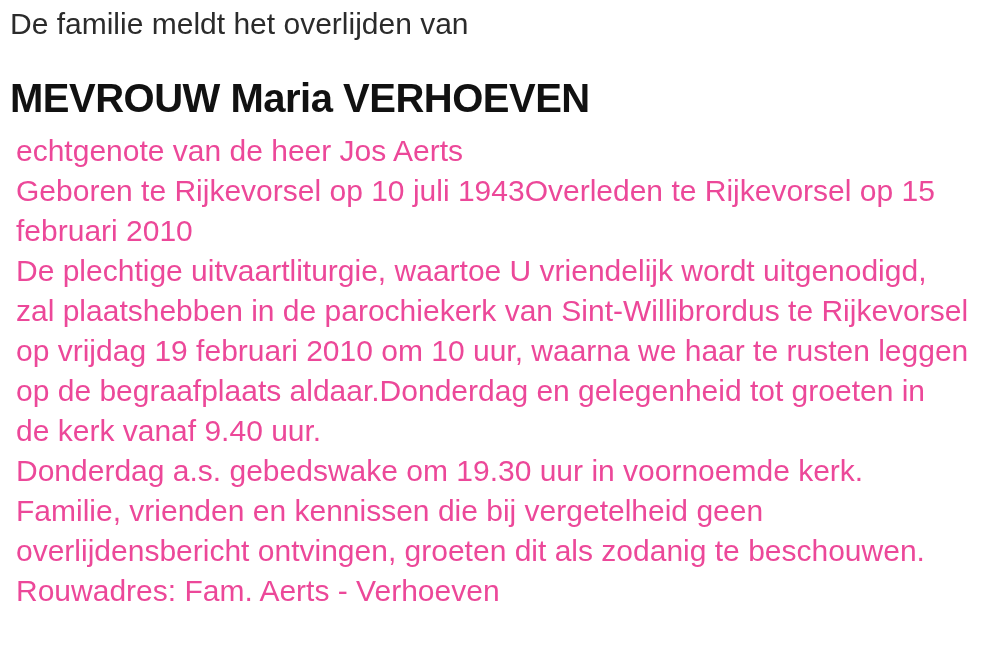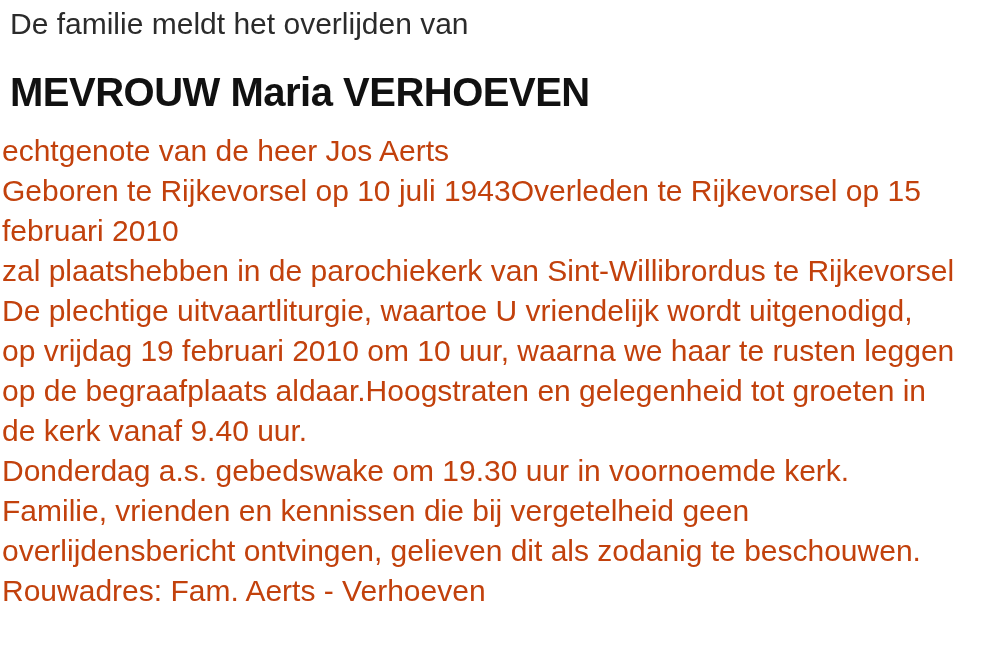--- a/index.html
+++ b/index.html
@@ -20,57 +20,57 @@
     left: 10px;
     top: 4px;
     font-size: 30px;
     line-height: 40px;
     color: #2b2b2b;
     white-space: nowrap;
   }
   .deceased-name {
     position: absolute;
     left: 10px;
-    top: 72px;
+    top: 78px;
     font-size: 40px;
     line-height: 40px;
     font-weight: 700;
     color: #111111;
     letter-spacing: -0.5px;
     white-space: nowrap;
     margin: 0;
   }
   .body-lines {
     position: absolute;
-    left: 2px;
+    left: 16px;
     top: 131px;
     font-size: 30px;
-    color: #c2410c;
+    color: #ec4899;
   }
   .body-lines .line {
     height: 40px;
     line-height: 40px;
     white-space: nowrap;
   }
 </style>
 </head>
 <body>
 
 <div class="page">
   <div class="intro-text">De familie meldt het overlijden van</div>
 
   <h1 class="deceased-name">MEVROUW Maria VERHOEVEN</h1>
 
   <div class="body-lines">
       <div class="line">echtgenote van de heer Jos Aerts</div>
       <div class="line">Geboren te Rijkevorsel op 10 juli 1943Overleden te Rijkevorsel op 15</div>
       <div class="line">februari 2010</div>
+      <div class="line">De plechtige uitvaartliturgie, waartoe U vriendelijk wordt uitgenodigd,</div>
       <div class="line">zal plaatshebben in de parochiekerk van Sint-Willibrordus te Rijkevorsel</div>
-      <div class="line">De plechtige uitvaartliturgie, waartoe U vriendelijk wordt uitgenodigd,</div>
       <div class="line">op vrijdag 19 februari 2010 om 10 uur, waarna we haar te rusten leggen</div>
-      <div class="line">op de begraafplaats aldaar.Hoogstraten en gelegenheid tot groeten in</div>
+      <div class="line">op de begraafplaats aldaar.Donderdag en gelegenheid tot groeten in</div>
       <div class="line">de kerk vanaf 9.40 uur.</div>
       <div class="line">Donderdag a.s. gebedswake om 19.30 uur in voornoemde kerk.</div>
       <div class="line">Familie, vrienden en kennissen die bij vergetelheid geen</div>
-      <div class="line">overlijdensbericht ontvingen, gelieven dit als zodanig te beschouwen.</div>
+      <div class="line">overlijdensbericht ontvingen, groeten dit als zodanig te beschouwen.</div>
       <div class="line">Rouwadres: Fam. Aerts - Verhoeven</div>
     </div>
 </div>
 
 </body></html>

